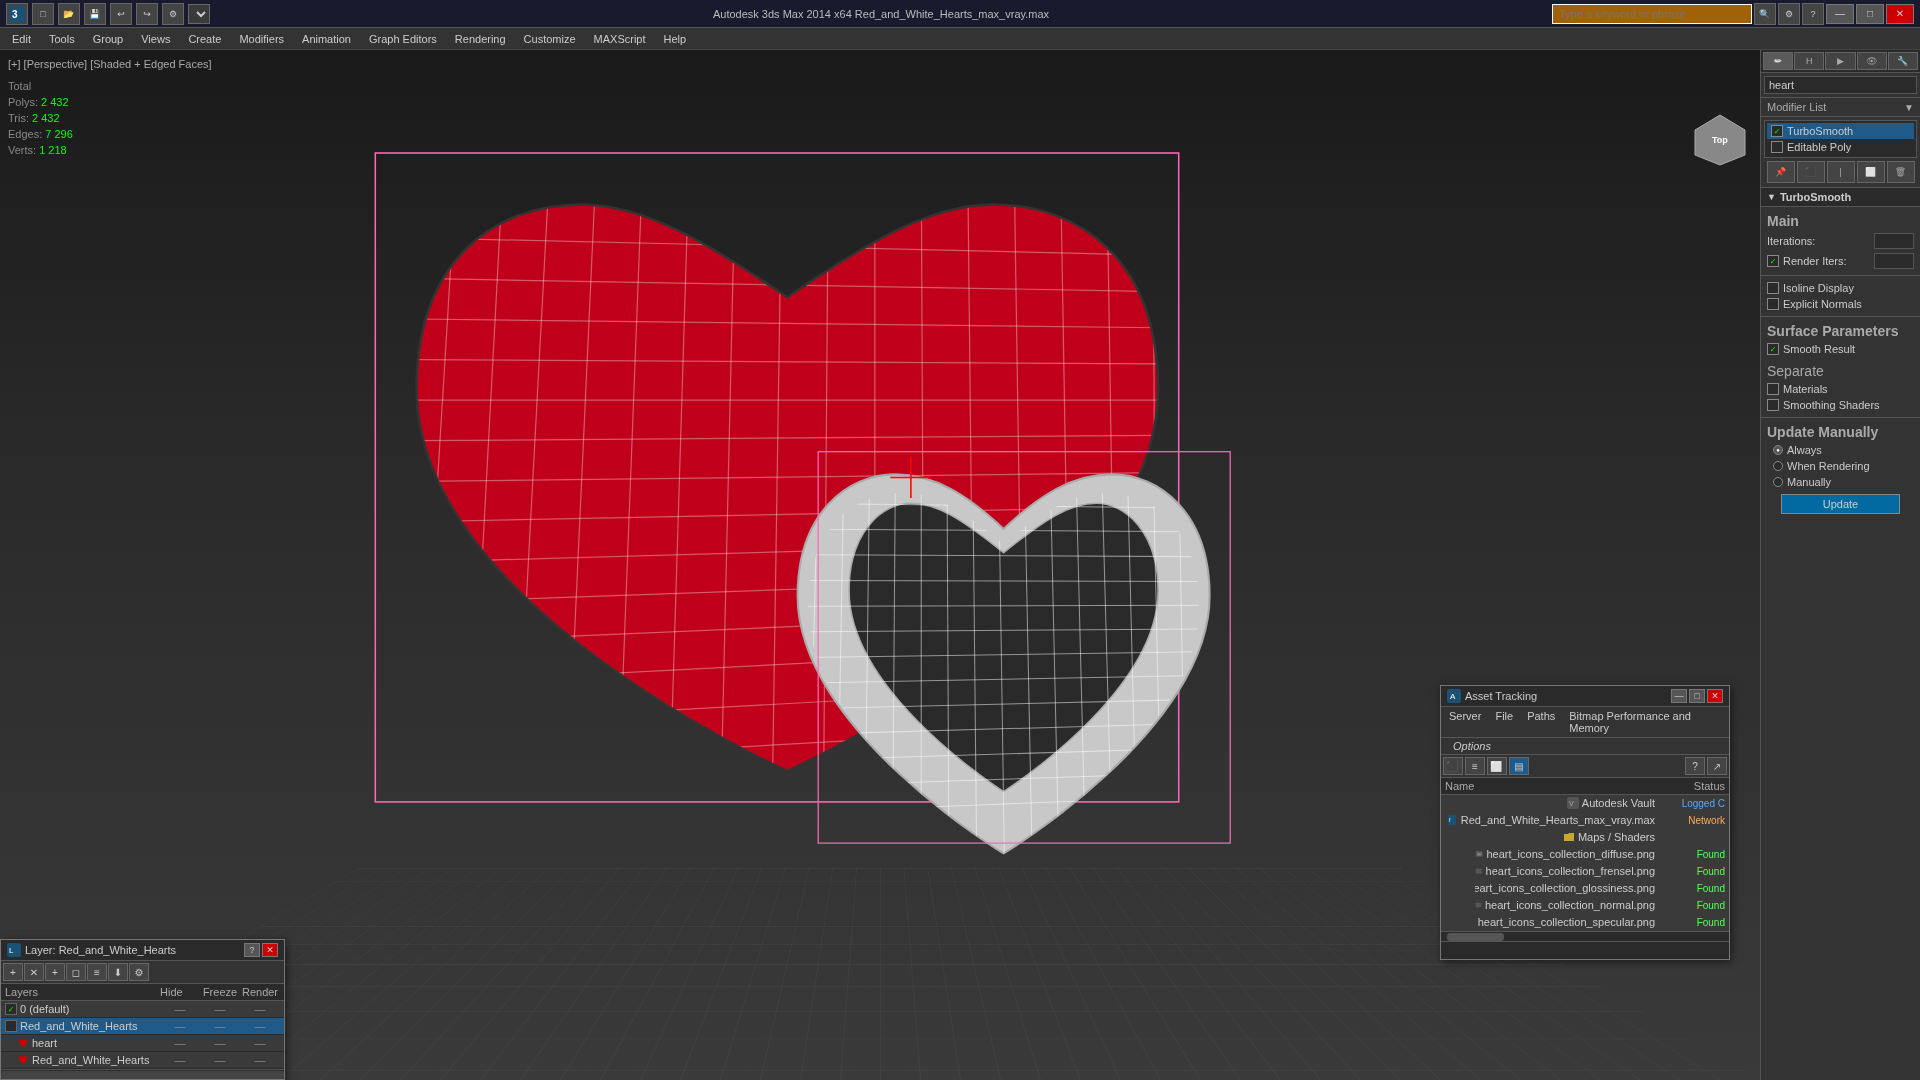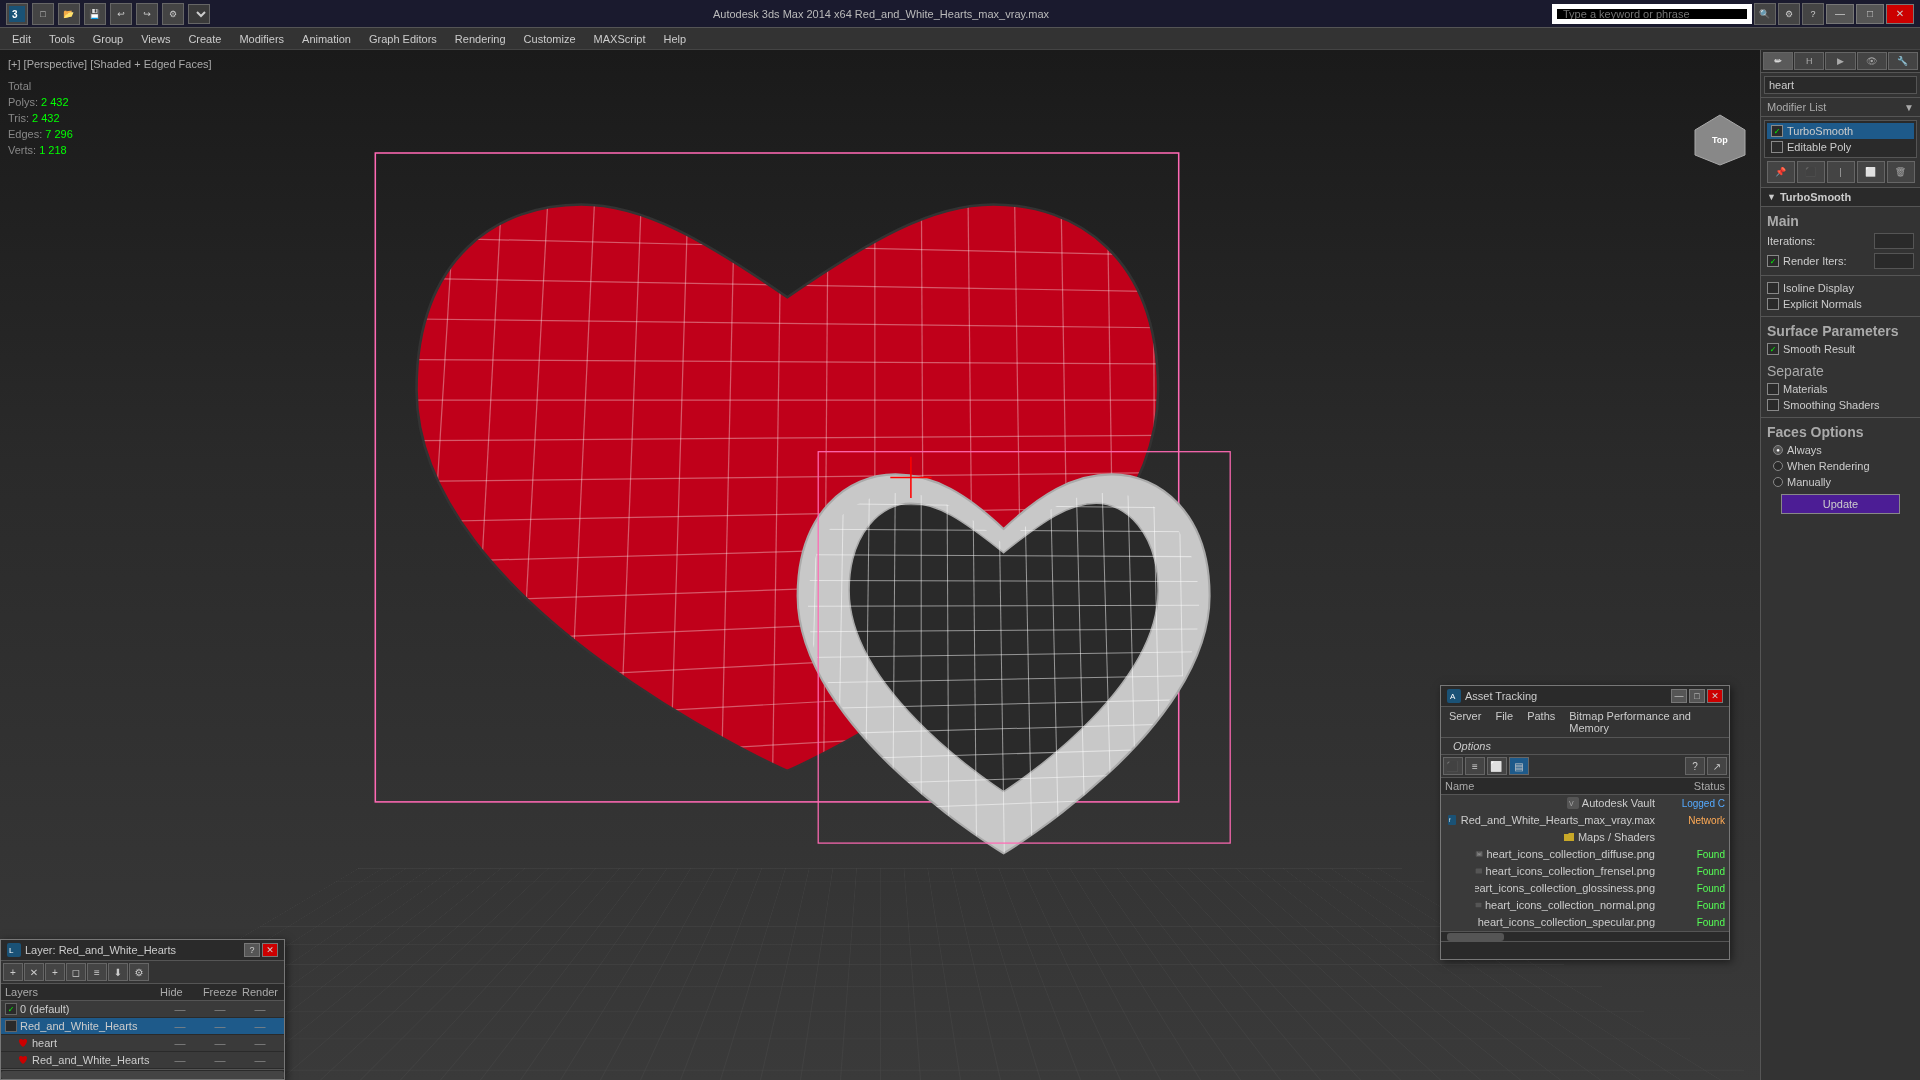--- a/index.html
+++ b/index.html
@@ -10,21 +10,21 @@
       height: 28px; background: #1a1a2e; display: flex; align-items: center; justify-content: space-between;
       border-bottom: 1px solid #555;
     }
     #title-bar-left { display: flex; align-items: center; gap: 4px; padding: 0 6px; }
     #title-bar-center { flex: 1; text-align: center; color: #bbb; font-size: 11px; }
     #title-bar-right { display: flex; align-items: center; gap: 2px; padding: 0 6px; }
     .title-btn { width: 28px; height: 20px; background: #555; border: 1px solid #777; color: #ccc; cursor: pointer; font-size: 10px; display: flex; align-items: center; justify-content: center; }
     .title-btn.close { background: #c00; }
     .toolbar-icon { width: 22px; height: 22px; background: #444; border: 1px solid #666; display: flex; align-items: center; justify-content: center; cursor: pointer; font-size: 9px; color: #ccc; }
     #workspace-selector { background: #3a3a3a; border: 1px solid #666; color: #ccc; font-size: 11px; padding: 2px 4px; height: 20px; }
-    #search-box { background: #000000; border: 5px solid #ffffff; color: #ccc; font-size: 11px; padding: 2px 6px; width: 200px; height: 20px; }
+    #search-box { background: #a16207; border: 1px solid #ffffff; color: #ccc; font-size: 11px; padding: 2px 6px; width: 200px; height: 20px; }
 
     
     #menu-bar {
       height: 22px; background: #333; display: flex; align-items: center;
       border-bottom: 1px solid #444; padding: 0 4px; gap: 2px;
     }
     .menu-item { padding: 2px 8px; color: #ccc; cursor: pointer; font-size: 11px; }
 
     
     #main-layout { display: flex; height: calc(1080px - 50px); }
@@ -76,21 +76,21 @@
     .param-label { color: #ccc; }
     .param-value { background: #2a2a2a; border: 1px solid #555; color: #ccc; width: 40px; font-size: 11px; padding: 1px 3px; text-align: center; }
     .checkbox-row { display: flex; align-items: center; gap: 4px; padding: 2px 6px; font-size: 11px; color: #ccc; }
     .cb-box { width: 12px; height: 12px; border: 1px solid #888; background: #2a2a2a; display: inline-flex; align-items: center; justify-content: center; font-size: 8px; flex-shrink: 0; }
     .cb-box.checked::after { content: '✓'; color: #0f0; }
     .sub-section { padding: 2px 6px; color: #aaa; font-size: 14px; margin-top: 4px; font-weight: bold; }
     .radio-row { display: flex; align-items: center; gap: 4px; padding: 2px 12px; font-size: 11px; color: #ccc; }
     .rb { width: 10px; height: 10px; border-radius: 50%; border: 1px solid #888; background: #2a2a2a; display: inline-flex; align-items: center; justify-content: center; flex-shrink: 0; }
     .rb.checked { background: #555; }
     .rb.checked::after { content: '●'; font-size: 6px; color: #fff; }
-    .update-btn { margin: 4px 20px; background: #4c1d95; border: 1px solid #888; color: #ccc; font-size: 11px; padding: 3px 8px; cursor: pointer; text-align: center; }
+    .update-btn { margin: 4px 20px; background: #0369a1; border: 1px solid #888; color: #ccc; font-size: 11px; padding: 3px 8px; cursor: pointer; text-align: center; }
     .divider-line { border-top: 1px solid #555; margin: 4px 0; }
 
     
     #nav-cube { position: absolute; top: 60px; right: 10px; width: 60px; height: 60px; }
 
     
     #asset-tracking {
       position: absolute; bottom: 120px; right: 180px;
       width: 280px; background: #3a3a3a; border: 1px solid #777;
       box-shadow: 2px 2px 8px rgba(0,0,0,0.5);
@@ -415,21 +415,21 @@
         <span>Materials</span>
       </div>
 
       <div class="checkbox-row">
         <div class="cb-box"></div>
         <span>Smoothing Shaders</span>
       </div>
 
       <div class="divider-line"></div>
 
-      <div class="sub-section">Faces Options</div>
+      <div class="sub-section">Update Manually</div>
 
       <div class="radio-row">
         <div class="rb checked"></div>
         <span>Always</span>
       </div>
 
       <div class="radio-row">
         <div class="rb"></div>
         <span>When Rendering</span>
       </div>

